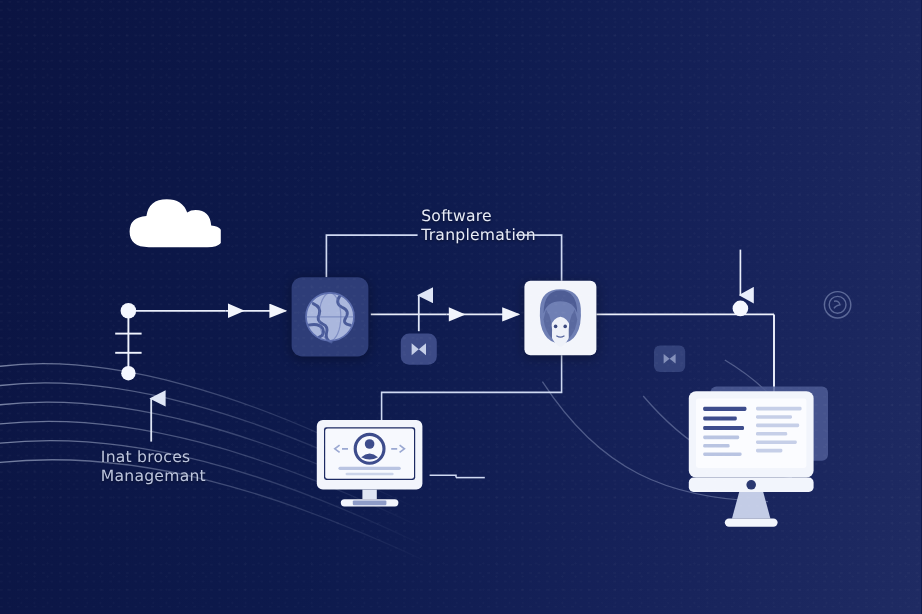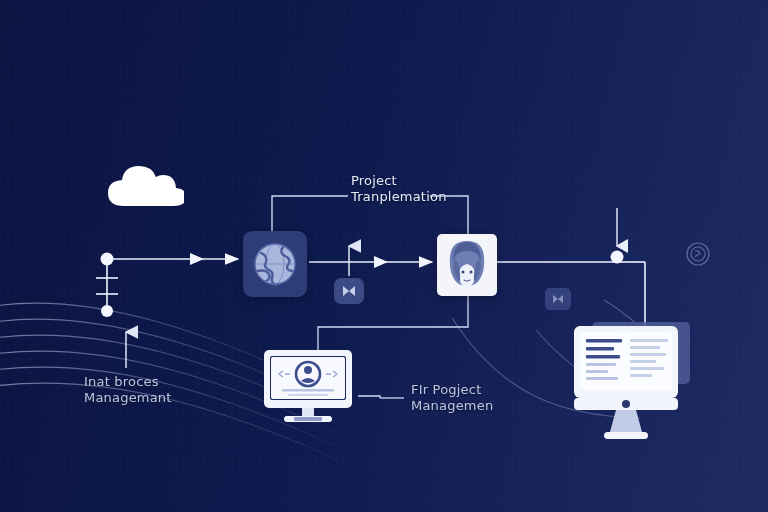--- a/index.html
+++ b/index.html
@@ -245,23 +245,21 @@
         <rect x="64" y="49" width="34" height="3" rx="1.2"></rect>
         <rect x="64" y="56" width="22" height="3" rx="1.2"></rect>
       </g>
       <rect x="8" y="80" width="104" height="12" rx="4" fill="#f2f5fc"></rect>
       <circle cx="60" cy="86" r="4" fill="#2a3870"></circle>
       <path d="M50,92 L70,92 L76,114 L44,114 Z" fill="#c3cce6"></path>
       <rect x="38" y="114" width="44" height="7" rx="3.5" fill="#f2f5fc"></rect>
     </svg>
   </div>
 
-  <div class="label" style="left:351px; top:173px;">Project
+  <div class="label" style="left:351px; top:173px;">Software
 Tranplemation</div>
 
 
   <div class="label dim" style="left:84px; top:374px;">Inat broces
 Managemant</div>
 
-  <div class="label dim" style="left:411px; top:382px;">FIr Pogject
-Managemen</div>
 
 </div>
 
 </body></html>

